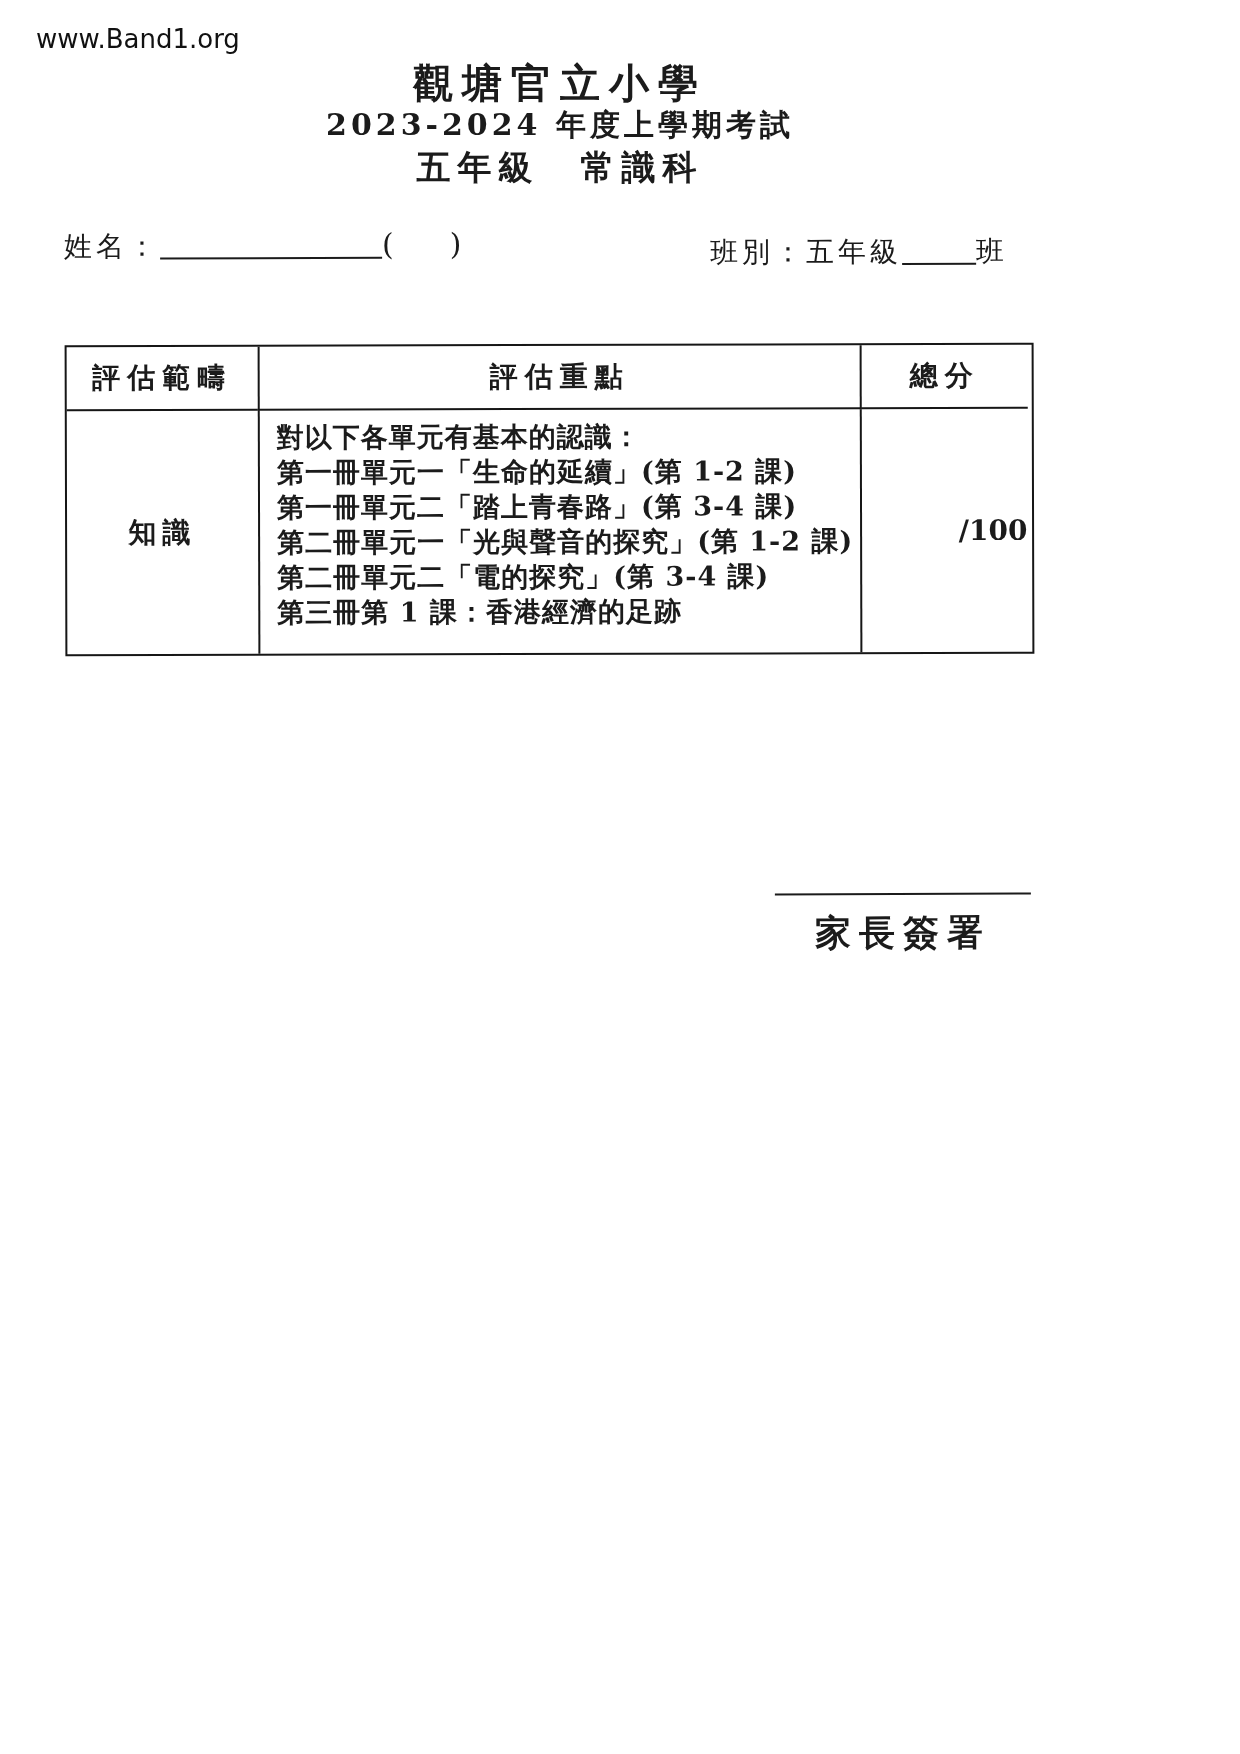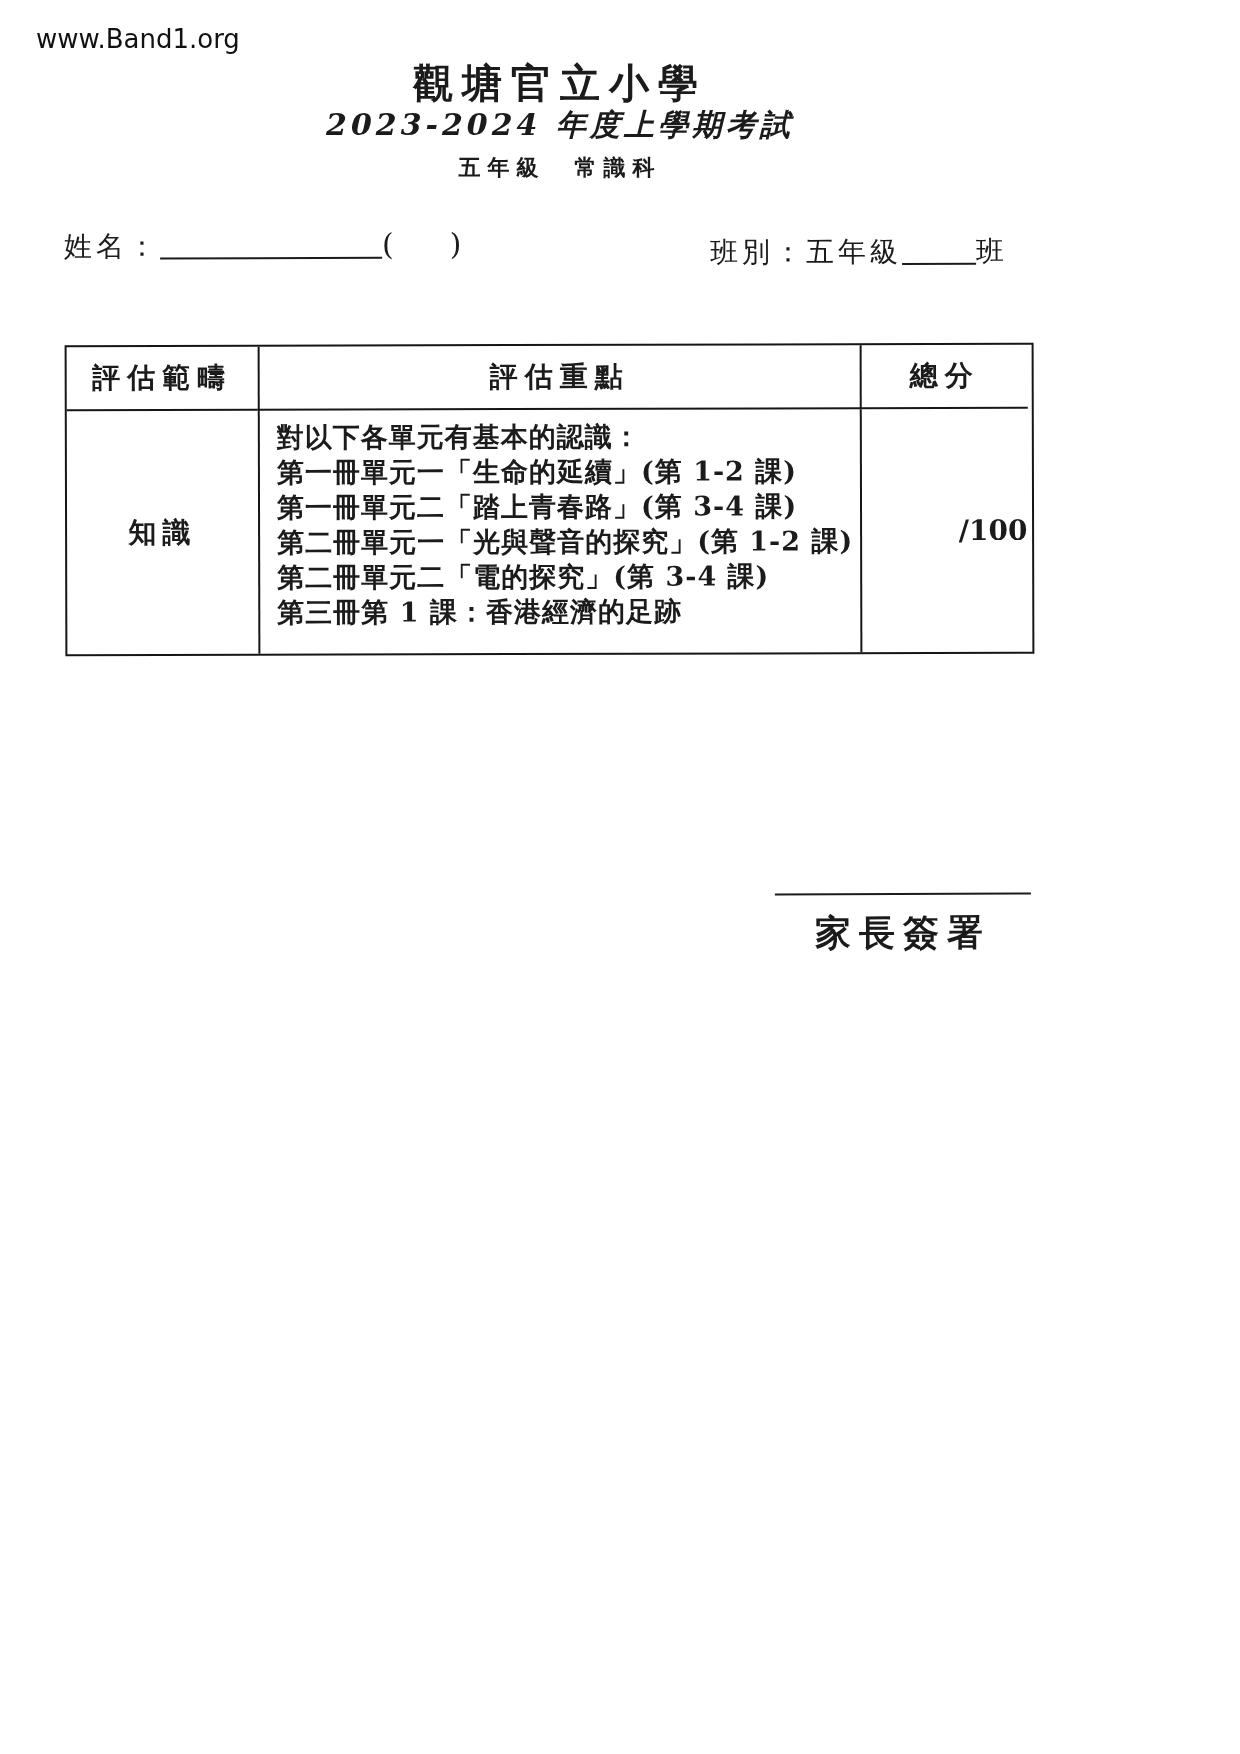--- a/index.html
+++ b/index.html
@@ -35,24 +35,23 @@
   }
   .school-name {
     font-size: 40px;
     letter-spacing: 9px;
     font-weight: 600;
   }
   .exam-title {
     font-size: 30px;
     letter-spacing: 4px;
     font-weight: 600;
-    font-style: italic;
   }
   .grade-subject {
-    font-size: 22px;
+    font-size: 34px;
     letter-spacing: 7px;
     font-weight: 600;
   }
   .info-row {
     position: absolute;
     left: 0;
     top: 226px;
     width: 1240px;
     font-size: 28px;
     letter-spacing: 4px;

